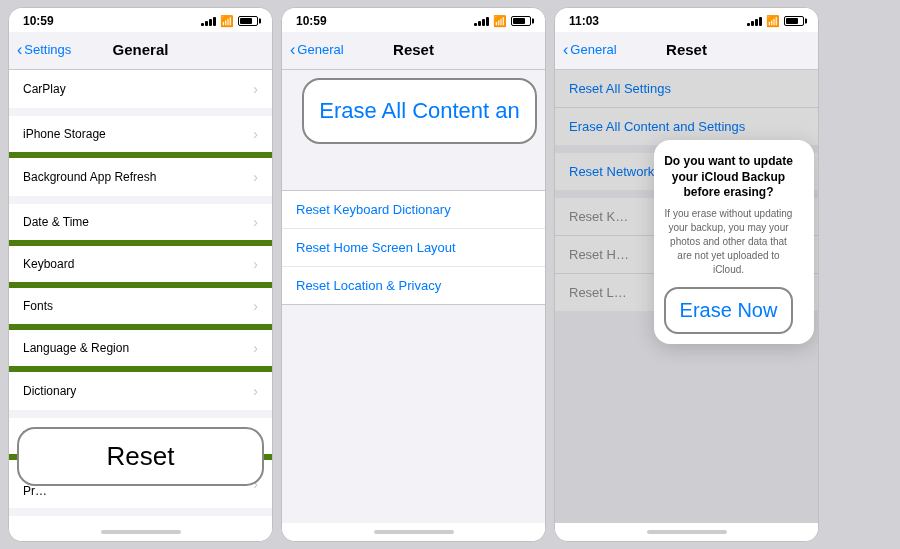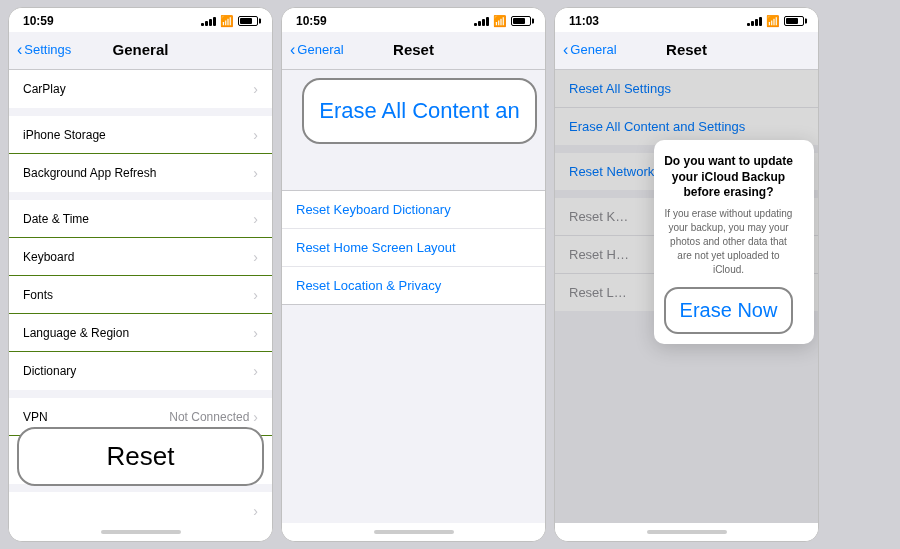--- a/index.html
+++ b/index.html
@@ -121,21 +121,21 @@
     }
     .list-section {
       background: #fff;
       margin-bottom: 8px;
     }
     .list-item {
       display: flex;
       align-items: center;
       justify-content: space-between;
       padding: 10px 14px;
-      border-bottom: 1px solid #4d7c0f;
+      border-bottom: 6px solid #4d7c0f;
       background: #fff;
       min-height: 38px;
     }
     .list-item:last-child {
       border-bottom: none;
     }
     .list-item-left {
       font-size: 12px;
       color: #000;
     }
@@ -276,21 +276,21 @@
       top: 0; left: 0; right: 0; bottom: 0;
       background: rgba(0,0,0,0.15);
       display: flex;
       align-items: flex-start;
       justify-content: flex-end;
       padding: 70px 0 0 0;
       z-index: 20;
     }
     .alert-box {
       background: #fff;
-      border-radius: 10px;
+      border-radius: 16px;
       width: 160px;
       margin-right: 4px;
       padding: 14px 21px 10px 10px;
       box-shadow: 0 4px 20px rgba(0,0,0,0.18);
     }
     .alert-title {
       font-size: 12px;
       font-weight: 600;
       color: #000;
       text-align: center;

